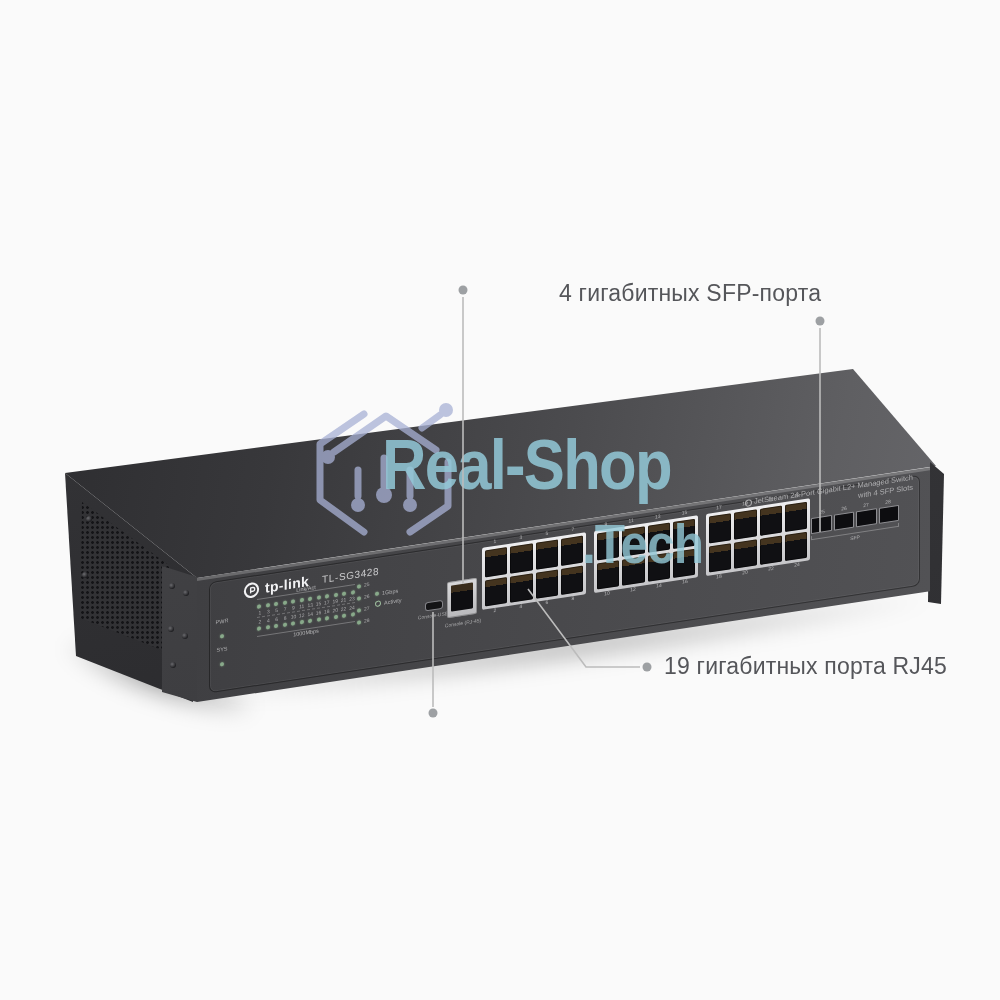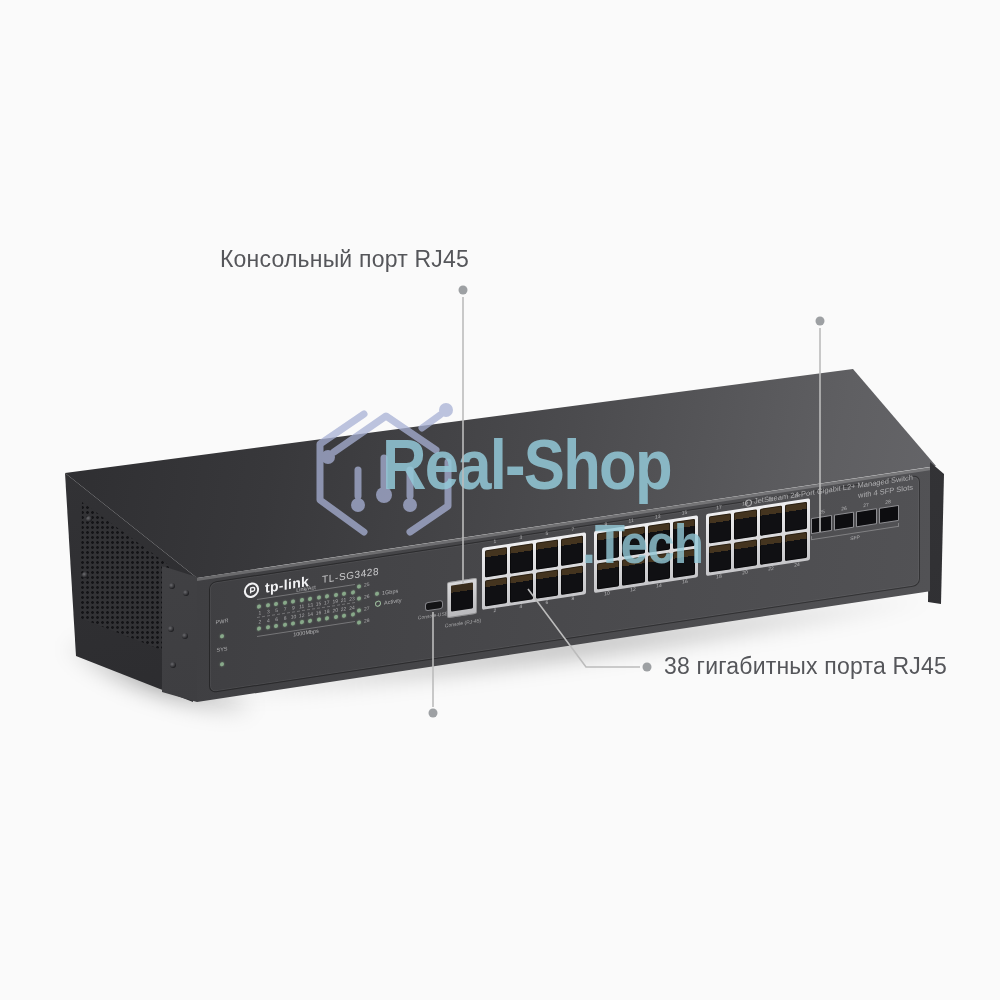--- a/index.html
+++ b/index.html
@@ -371,15 +371,15 @@
       <line x1="433" y1="612" x2="433" y2="707"></line>
     </g>
     <g fill="#9da0a3">
       <circle cx="463" cy="290" r="4.5"></circle>
       <circle cx="820" cy="321" r="4.5"></circle>
       <circle cx="647" cy="667" r="4.5"></circle>
       <circle cx="433" cy="713" r="4.5"></circle>
     </g>
   </svg>
 
-  <div class="callout-label" style="left:220px;top:246px">Консольный порт RJ45</div>
-  <div class="callout-label" style="left:664px;top:653px">38 гигабитных порта RJ45</div>
+  <div class="callout-label" style="left:559px;top:280px">4 гигабитных SFP-порта</div>
+  <div class="callout-label" style="left:664px;top:653px">19 гигабитных порта RJ45</div>
 </div>
 
 </body></html>

